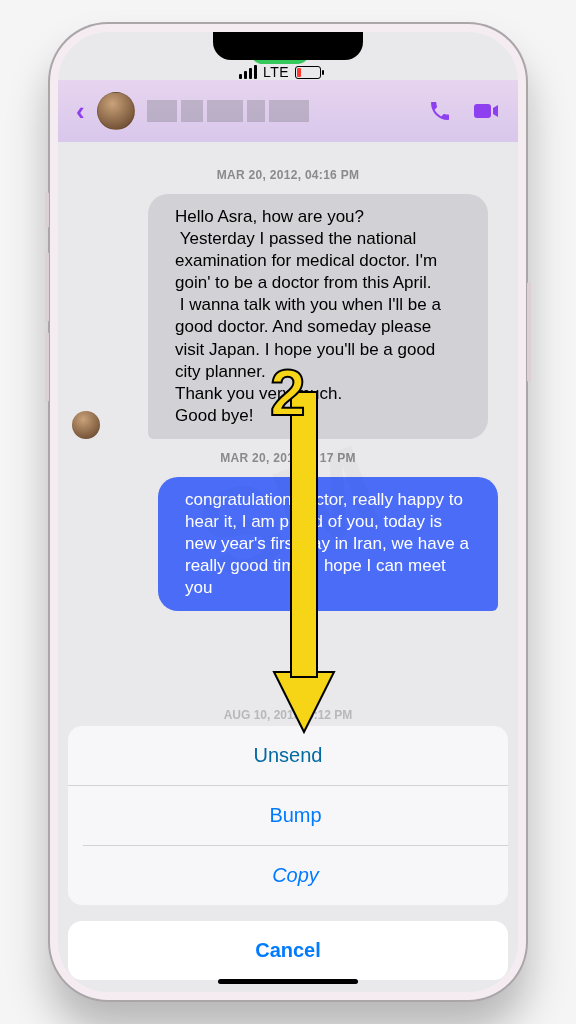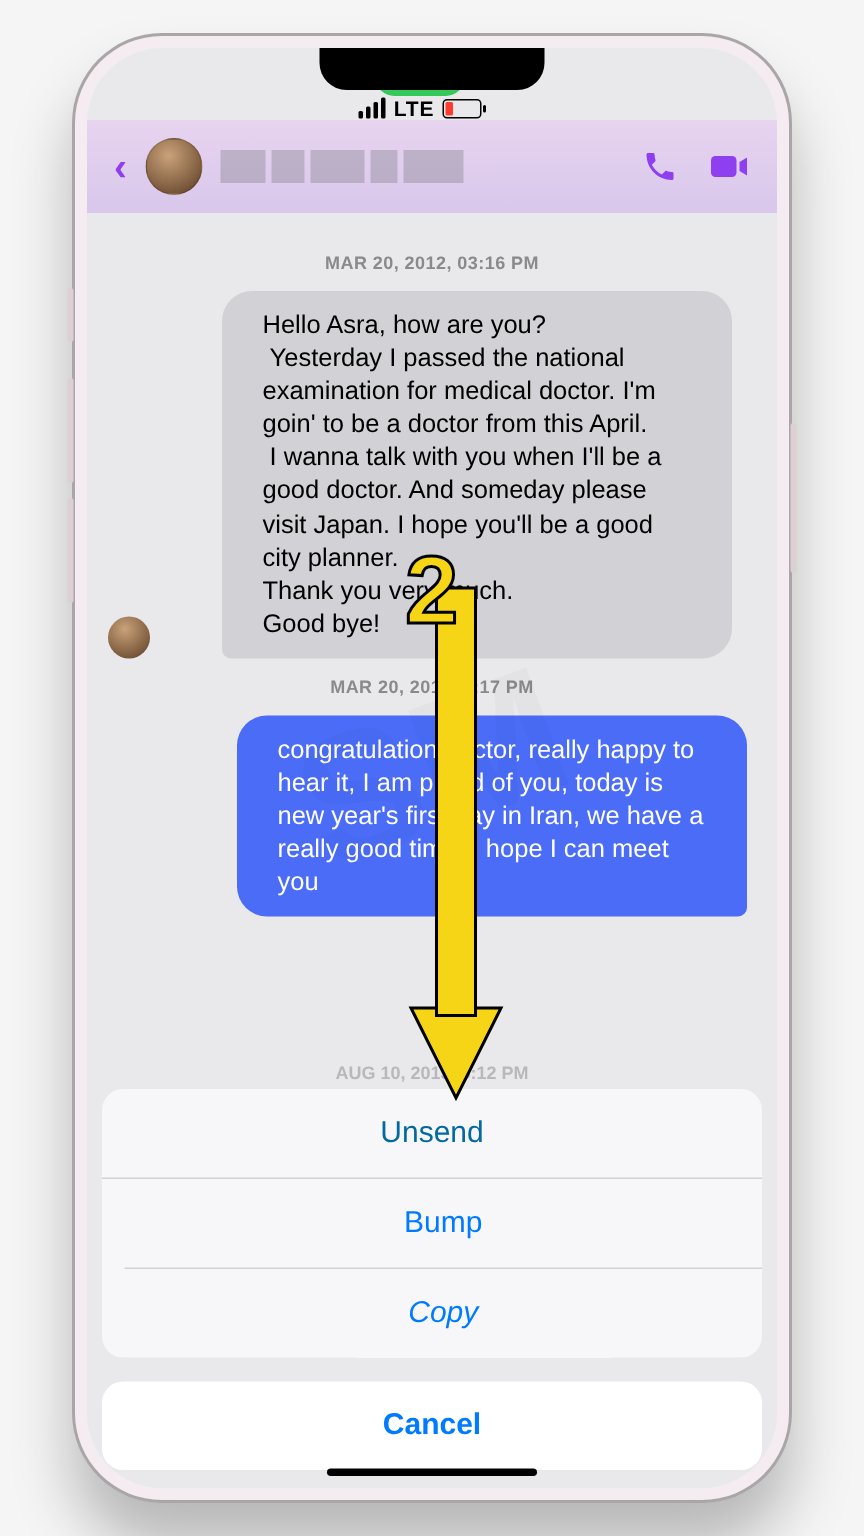--- a/index.html
+++ b/index.html
@@ -66,21 +66,21 @@
     display: flex;
     align-items: center;
     gap: 6px;
     color: #000;
     font-size: 14px;
     font-weight: 600;
   }
   .sig { display:flex; align-items:flex-end; gap:2px; }
   .sig span { width:3px; background:#000; border-radius:1px; }
   .sig span:nth-child(1){height:5px}.sig span:nth-child(2){height:8px}.sig span:nth-child(3){height:11px}.sig span:nth-child(4){height:14px}
-  .lte { font-weight:700; letter-spacing:0.5px; }
+  .lte { font-weight:400; letter-spacing:0.5px; }
   .batt { width:26px; height:13px; border:1.5px solid #000; border-radius:3px; position:relative;}
   .batt::after{content:"";position:absolute;right:-4px;top:3px;width:2.5px;height:5px;background:#000;border-radius:1px;}
   .batt-fill{position:absolute;left:1px;top:1px;bottom:1px;width:18%;background:#ff3b30;border-radius:1px;}
   
   .chat-header {
     position: absolute;
     top: 48px;
     left: 0; right: 0;
     height: 62px;
     background: linear-gradient(180deg, #e7d4ef, #d9c7ec);
@@ -229,21 +229,21 @@
         <span class="video-ico">
           <svg width="28" height="24" viewBox="0 0 28 24" fill="#8e3ff0">
               <rect x="2" y="5" width="17" height="14" rx="3"></rect>
               <path d="M21 9l5-3v12l-5-3z"></path>
             </svg>
         </span>
       </div>
     </div>
 
     <div class="messages">
-      <div class="ts">MAR 20, 2012, 03:16 PM</div>
+      <div class="ts">MAR 20, 2012, 04:16 PM</div>
       <div class="row">
         <div class="mini-avatar"></div>
         <div class="bubble recv">Hello Asra, how are you?
  Yesterday I passed the national examination for medical doctor. I'm goin' to be a doctor from this April.
  I wanna talk with you when I'll be a good doctor. And someday please visit Japan. I hope you'll be a good city planner.
 Thank you very much.
 Good bye!</div>
       </div>
       <div class="ts">MAR 20, 2012, 1:17 PM</div>
       <div class="row sent">

